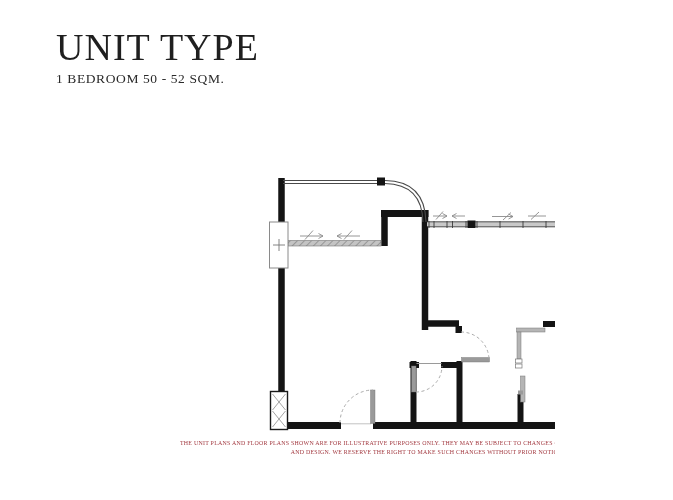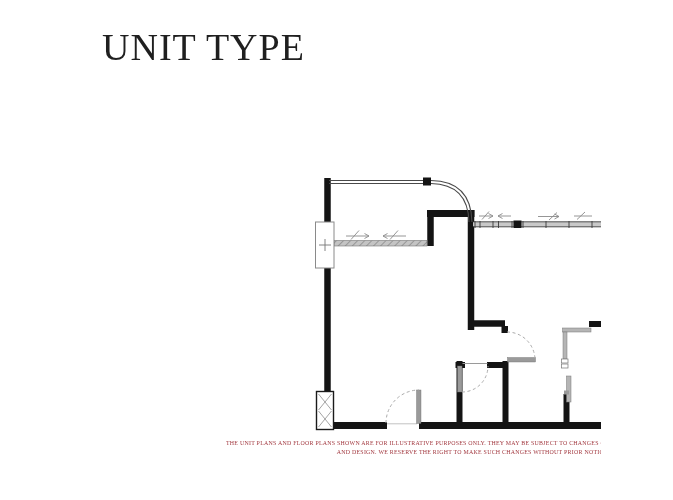--- a/index.html
+++ b/index.html
@@ -1,32 +1,33 @@
 <!DOCTYPE html>
 <html><head>
 <meta charset="utf-8">
 <style>
   html,body{margin:0;padding:0;background:#ffffff;}
   .page{position:relative;width:555px;height:500px;background:#ffffff;overflow:hidden;
-        font-family:"Liberation Serif", serif;margin-left:46px;}
+        font-family:"Liberation Serif", serif;}
   .hdr{position:absolute;left:56px;top:28px;}
   .hdr .title{font-size:38px;line-height:1.05;color:#1f1f1f;letter-spacing:1px;font-weight:400;}
   .hdr .subtitle{font-size:13.5px;color:#2a2a2a;letter-spacing:0.6px;margin-top:3px;}
   .plan-svg{position:absolute;left:0;top:0;width:673px;height:500px;}
   .disclaimer{position:absolute;left:180px;top:439px;width:494px;text-align:center;
               color:#a2383f;font-size:5.9px;line-height:9px;letter-spacing:0.25px;}
   .disclaimer div{white-space:nowrap;}
 </style>
 </head>
 <body>
 
 <div class="page">
 
   <div class="hdr">
     <div class="title">UNIT TYPE</div>
+    <div class="subtitle">1 BEDROOM 50 - 52 SQM.</div>
   </div>
 
   <svg class="plan-svg" viewBox="0 0 673 500" xmlns="http://www.w3.org/2000/svg">
     <defs>
       <pattern id="hatch" width="5" height="8" patternUnits="userSpaceOnUse" patternTransform="rotate(45)">
         <rect width="5" height="8" fill="#c4c4c4"></rect>
         <line x1="0" y1="0" x2="0" y2="8" stroke="#8c8c8c" stroke-width="1.6"></line>
       </pattern>
     </defs>
 

